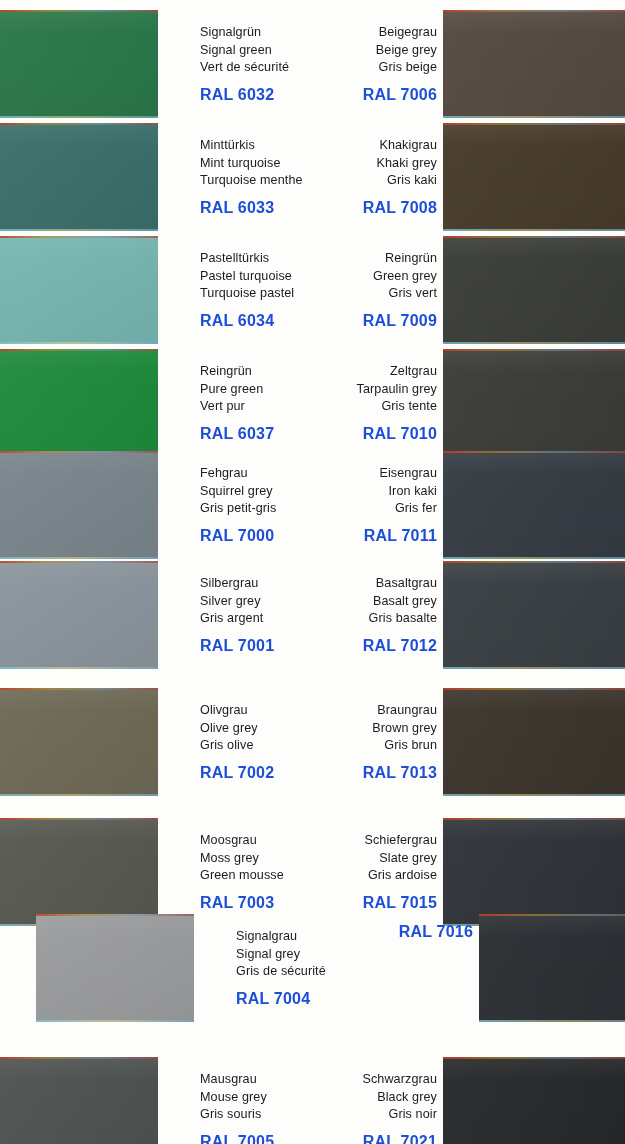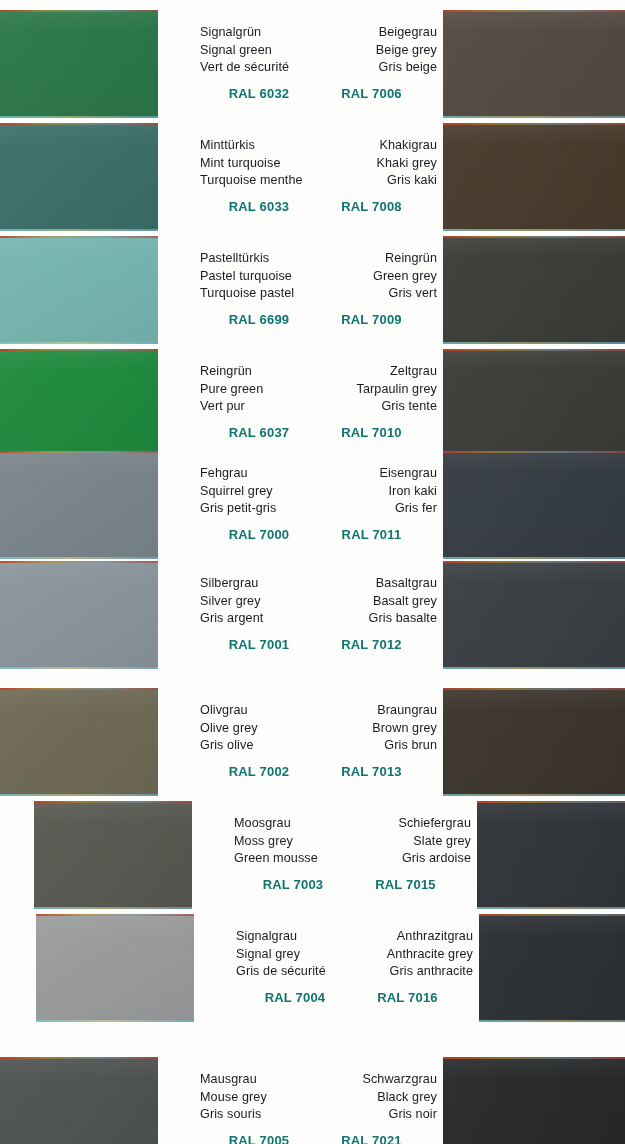--- a/index.html
+++ b/index.html
@@ -104,26 +104,25 @@
     font-size: 12.6px;
     line-height: 17.5px;
     color: #1b1b20;
     letter-spacing: 0.1px;
   }
   .name-de, .name-en, .name-fr {
     white-space: nowrap;
   }
   .code {
     margin-top: 9px;
-    font-size: 13px;
+    font-size: 16px;
     font-weight: bold;
     letter-spacing: 0.2px;
-    color: #0f766e;
+    color: #1d4ed8;
     white-space: nowrap;
-    text-align: center;
   }
 </style>
 </head>
 <body>
 
 <div id="chart">
     <div class="row" style="top: 10px;">
       <div class="swatch left">
         <div class="swatch-inner" style="background: rgb(42, 119, 72);"></div>
         <div class="fringe-top"></div>
@@ -184,21 +183,21 @@
         <div class="swatch-inner" style="background: rgb(118, 181, 176);"></div>
         <div class="fringe-top"></div>
         <div class="fringe-bottom"></div>
       </div>
       <div class="label-col col-a">
         <div class="names">
           <div class="name-de">Pastelltürkis</div>
           <div class="name-en">Pastel turquoise</div>
           <div class="name-fr">Turquoise pastel</div>
         </div>
-        <div class="code">RAL 6699</div>
+        <div class="code">RAL 6034</div>
       </div>
       <div class="swatch right">
         <div class="swatch-inner" style="background: rgb(58, 60, 56);"></div>
         <div class="fringe-top"></div>
         <div class="fringe-bottom"></div>
       </div>
       <div class="label-col col-b">
         <div class="names">
           <div class="name-de">Reingrün</div>
           <div class="name-en">Green grey</div>
@@ -312,21 +311,21 @@
       </div>
       <div class="label-col col-b">
         <div class="names">
           <div class="name-de">Braungrau</div>
           <div class="name-en">Brown grey</div>
           <div class="name-fr">Gris brun</div>
         </div>
         <div class="code">RAL 7013</div>
       </div>
     </div>
-    <div class="row" style="top: 801px; margin-left: 34px;">
+    <div class="row" style="top: 818px;">
       <div class="swatch left">
         <div class="swatch-inner" style="background: rgb(87, 88, 80);"></div>
         <div class="fringe-top"></div>
         <div class="fringe-bottom"></div>
       </div>
       <div class="label-col col-a">
         <div class="names">
           <div class="name-de">Moosgrau</div>
           <div class="name-en">Moss grey</div>
           <div class="name-fr">Green mousse</div>
@@ -360,25 +359,20 @@
           <div class="name-fr">Gris de sécurité</div>
         </div>
         <div class="code">RAL 7004</div>
       </div>
       <div class="swatch right">
         <div class="swatch-inner" style="background: rgb(42, 46, 50);"></div>
         <div class="fringe-top"></div>
         <div class="fringe-bottom"></div>
       </div>
       <div class="label-col col-b">
-        <div class="names">
-          <div class="name-de">Anthrazitgrau</div>
-          <div class="name-en">Anthracite grey</div>
-          <div class="name-fr">Gris anthracite</div>
-        </div>
         <div class="code">RAL 7016</div>
       </div>
     </div>
     <div class="row" style="top: 1057px;">
       <div class="swatch left">
         <div class="swatch-inner" style="background: rgb(78, 82, 80);"></div>
         <div class="fringe-top"></div>
         <div class="fringe-bottom"></div>
       </div>
       <div class="label-col col-a">

